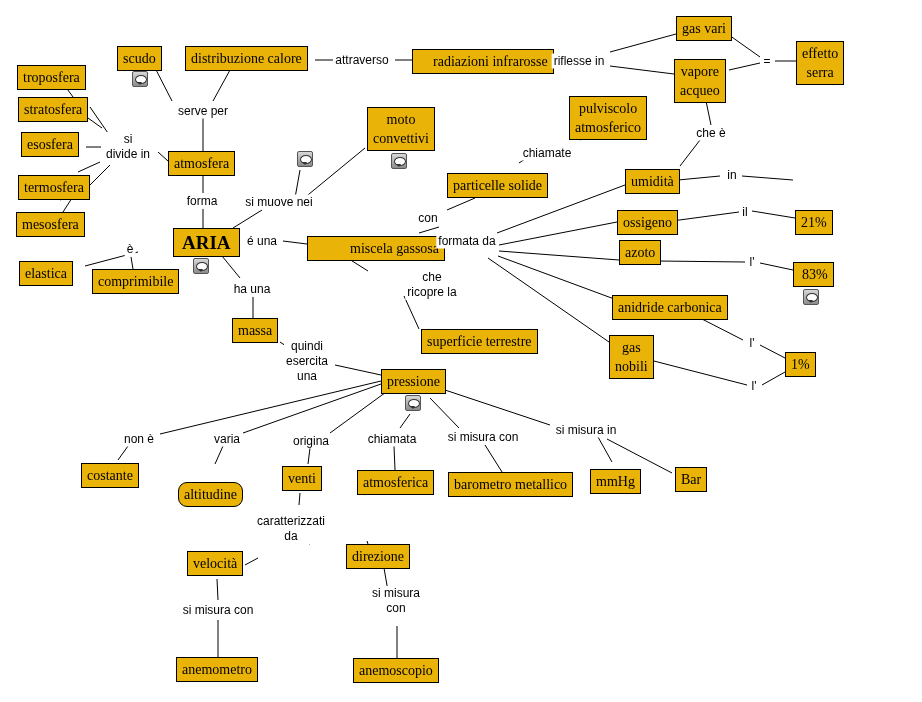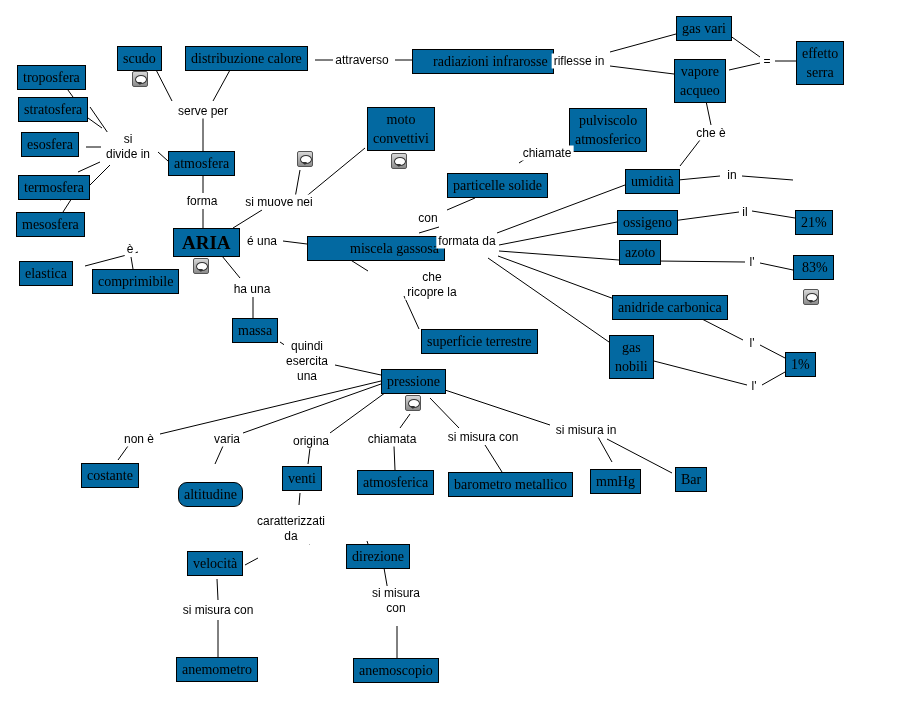--- a/index.html
+++ b/index.html
@@ -1,19 +1,19 @@
 <!DOCTYPE html>
 <html><head>
 <meta charset="utf-8">
 <style>
   html, body { margin:0; padding:0; background:#ffffff; }
   #canvas { position:relative; width:922px; height:702px; background:#ffffff; overflow:hidden; }
   #links { position:absolute; left:0; top:0; width:922px; height:702px; }
   .node {
-    position:absolute; border:1px solid #000; background:#0369a1; color:#000;
+    position:absolute; border:1px solid #000; background:#eab308; color:#000;
     font-family:"Liberation Serif", "DejaVu Serif", serif; font-size:14px;
     line-height:19px; text-align:center; padding:2px 5px; white-space:pre; box-sizing:border-box;
   }
   .node.main { font-weight:bold; font-size:19px; padding:4px 8px; }
   .label {
     position:absolute; background:#fff; color:#000;
     font-family:"Liberation Sans", "DejaVu Sans", sans-serif; font-size:12px;
     line-height:15px; text-align:center; white-space:pre; padding:0 2px;
     transform:translate(-50%,-50%);
   }
@@ -126,28 +126,28 @@
   <div class="node" style="left:796px;top:41px;">effetto
 serra</div>
   <div class="node" style="left:17px;top:65px;">troposfera</div>
   <div class="node" style="left:18px;top:97px;">stratosfera</div>
   <div class="node" style="left:21px;top:132px;">esosfera</div>
   <div class="node" style="left:18px;top:175px;">termosfera</div>
   <div class="node" style="left:16px;top:212px;">mesosfera</div>
   <div class="node" style="left:168px;top:151px;">atmosfera</div>
   <div class="node" style="left:367px;top:107px;">moto
 convettivi</div>
-  <div class="node" style="left:569px;top:108px;">pulviscolo
+  <div class="node" style="left:569px;top:96px;">pulviscolo
 atmosferico</div>
   <div class="node" style="left:447px;top:173px;">particelle solide</div>
   <div class="node" style="left:625px;top:169px;">umidità</div>
   <div class="node" style="left:617px;top:210px;">ossigeno</div>
   <div class="node" style="left:795px;top:210px;">21%</div>
   <div class="node" style="left:619px;top:240px;">azoto</div>
-  <div class="node" style="left:793px;top:255px;padding-left:8px;">83%</div>
+  <div class="node" style="left:793px;top:262px;padding-left:8px;">83%</div>
   <div class="node" style="left:612px;top:295px;">anidride carbonica</div>
   <div class="node" style="left:609px;top:335px;">gas
 nobili</div>
   <div class="node" style="left:785px;top:352px;">1%</div>
   <div class="node main" style="left:173px;top:228px;">ARIA</div>
   <div class="node" style="left:307px;top:236px;padding-left:42px;">miscela gassosa</div>
   <div class="node" style="left:421px;top:329px;">superficie terrestre</div>
   <div class="node" style="left:19px;top:261px;">elastica</div>
   <div class="node" style="left:92px;top:269px;">comprimibile</div>
   <div class="node" style="left:232px;top:318px;">massa</div>

